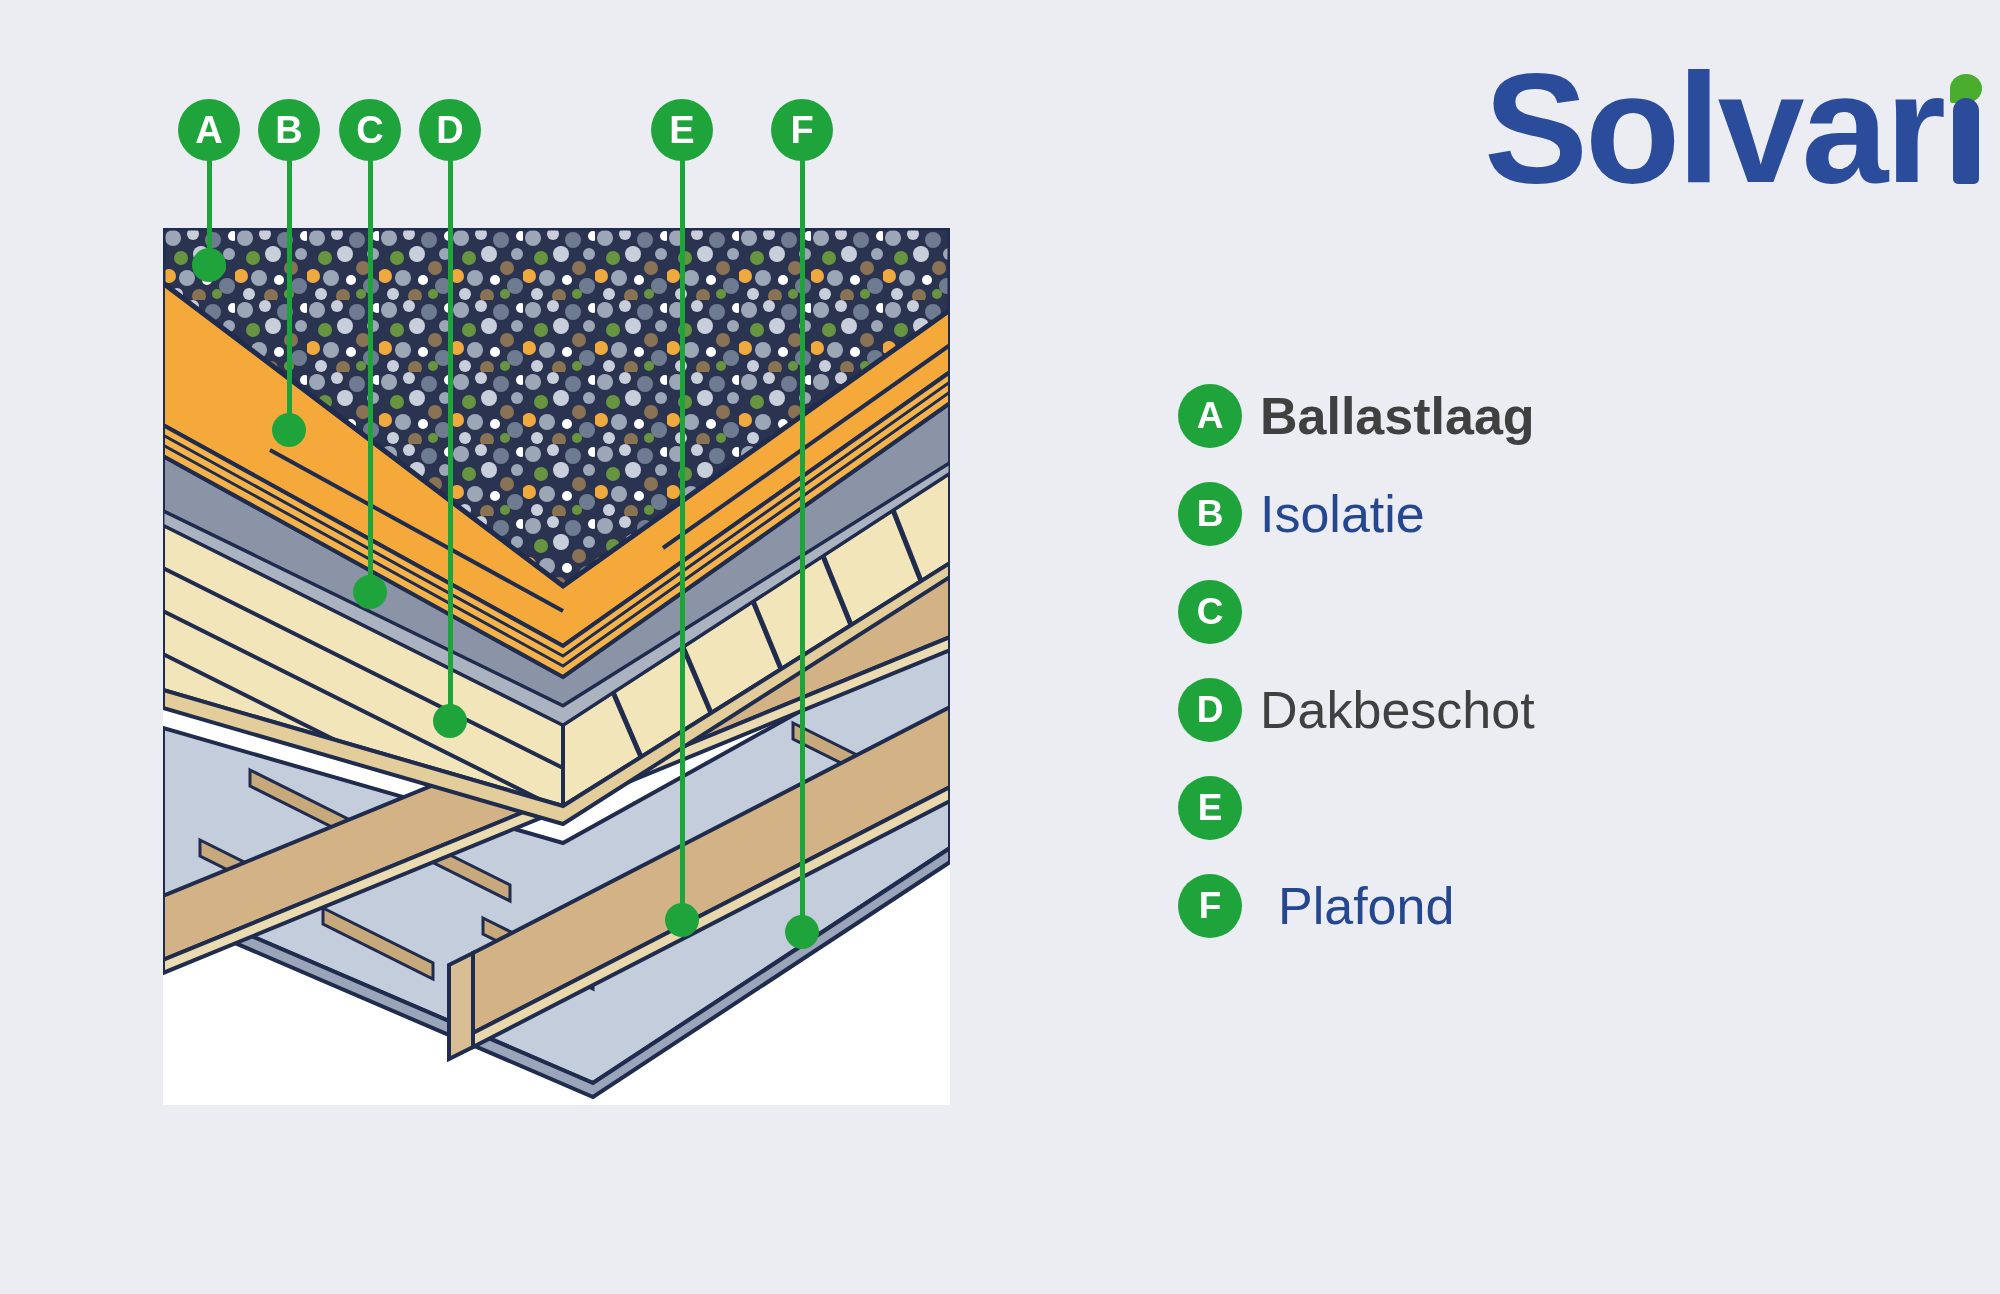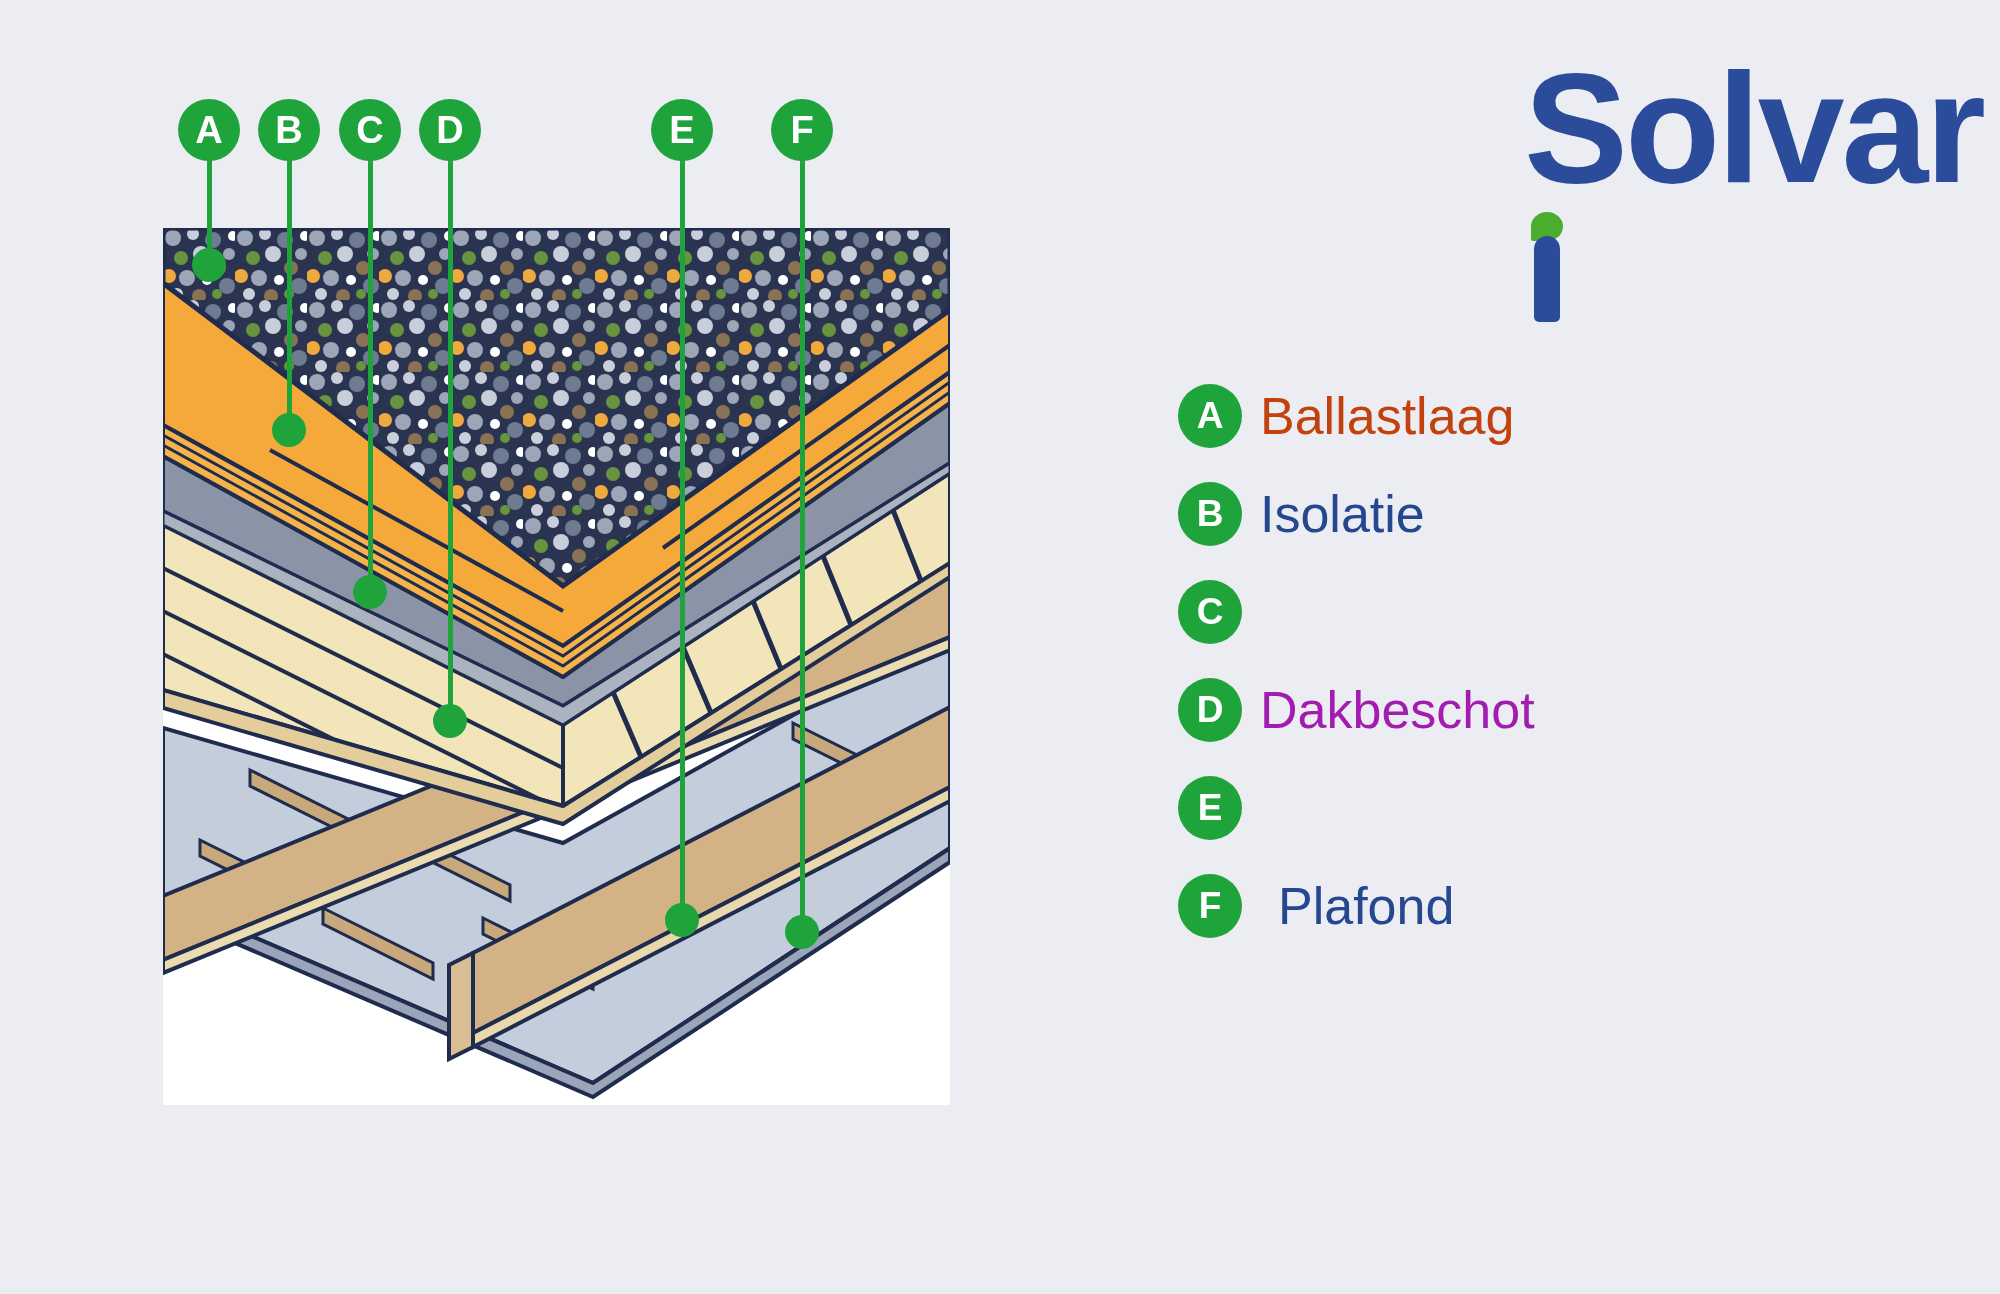--- a/index.html
+++ b/index.html
@@ -20,21 +20,21 @@
   
   .marker-circle{
     position:absolute;width:62px;height:62px;border-radius:50%;
     display:flex;align-items:center;justify-content:center;
     color:#fff;font-size:38px;font-weight:bold;z-index:6;
   }
   .marker-line{position:absolute;width:5px;z-index:5;}
   .marker-dot{position:absolute;width:34px;height:34px;border-radius:50%;z-index:6;}
 
   
-  .logo{position:absolute;left:1524px;top:50px;display:flex;align-items:flex-start;z-index:4;flex-direction:column;}
+  .logo{position:absolute;left:1484px;top:50px;display:flex;align-items:flex-end;z-index:4;}
   .logo-text{
     font-size:156px;font-weight:bold;letter-spacing:-3px;line-height:1.0;
     font-family:"Liberation Sans", sans-serif;
   }
   .logo-i{position:relative;width:32px;height:138px;margin-left:7px;}
   .logo-i .stem{
     position:absolute;bottom:22px;left:3px;width:26px;height:86px;
     border-radius:13px 13px 5px 5px;
   }
   .logo-i .leaf{
@@ -171,35 +171,35 @@
     <span class="logo-text" style="color: rgb(43, 76, 155);">Solvar</span>
     <span class="logo-i">
       <span class="leaf" style="background: rgb(75, 173, 46);"></span>
       <span class="stem" style="background: rgb(43, 76, 155);"></span>
     </span>
   </div>
 
   <div class="legend" id="legend">
   <div class="legend-item">
     <span class="legend-badge" style="background: rgb(31, 164, 60);">A</span>
-    <span class="legend-label" style="color: #c2410c;">Ballastlaag</span>
+    <span class="legend-label" style="color: #404040; font-weight: bold;">Ballastlaag</span>
   </div>
 
   <div class="legend-item">
     <span class="legend-badge" style="background: rgb(31, 164, 60);">B</span>
     <span class="legend-label" style="color: rgb(36, 71, 143); text-align: center;">Isolatie</span>
   </div>
 
   <div class="legend-item">
     <span class="legend-badge" style="background: rgb(31, 164, 60);">C</span>
   </div>
 
   <div class="legend-item">
     <span class="legend-badge" style="background: rgb(31, 164, 60);">D</span>
-    <span class="legend-label" style="color: #a21caf;">Dakbeschot</span>
+    <span class="legend-label" style="color: #404040;">Dakbeschot</span>
   </div>
 
   <div class="legend-item">
     <span class="legend-badge" style="background: rgb(31, 164, 60);">E</span>
   </div>
 
   <div class="legend-item">
     <span class="legend-badge" style="background: rgb(31, 164, 60);">F</span>
     <span class="legend-label" style="color: rgb(36, 71, 143); margin-left: 36px;">Plafond</span>
   </div>

